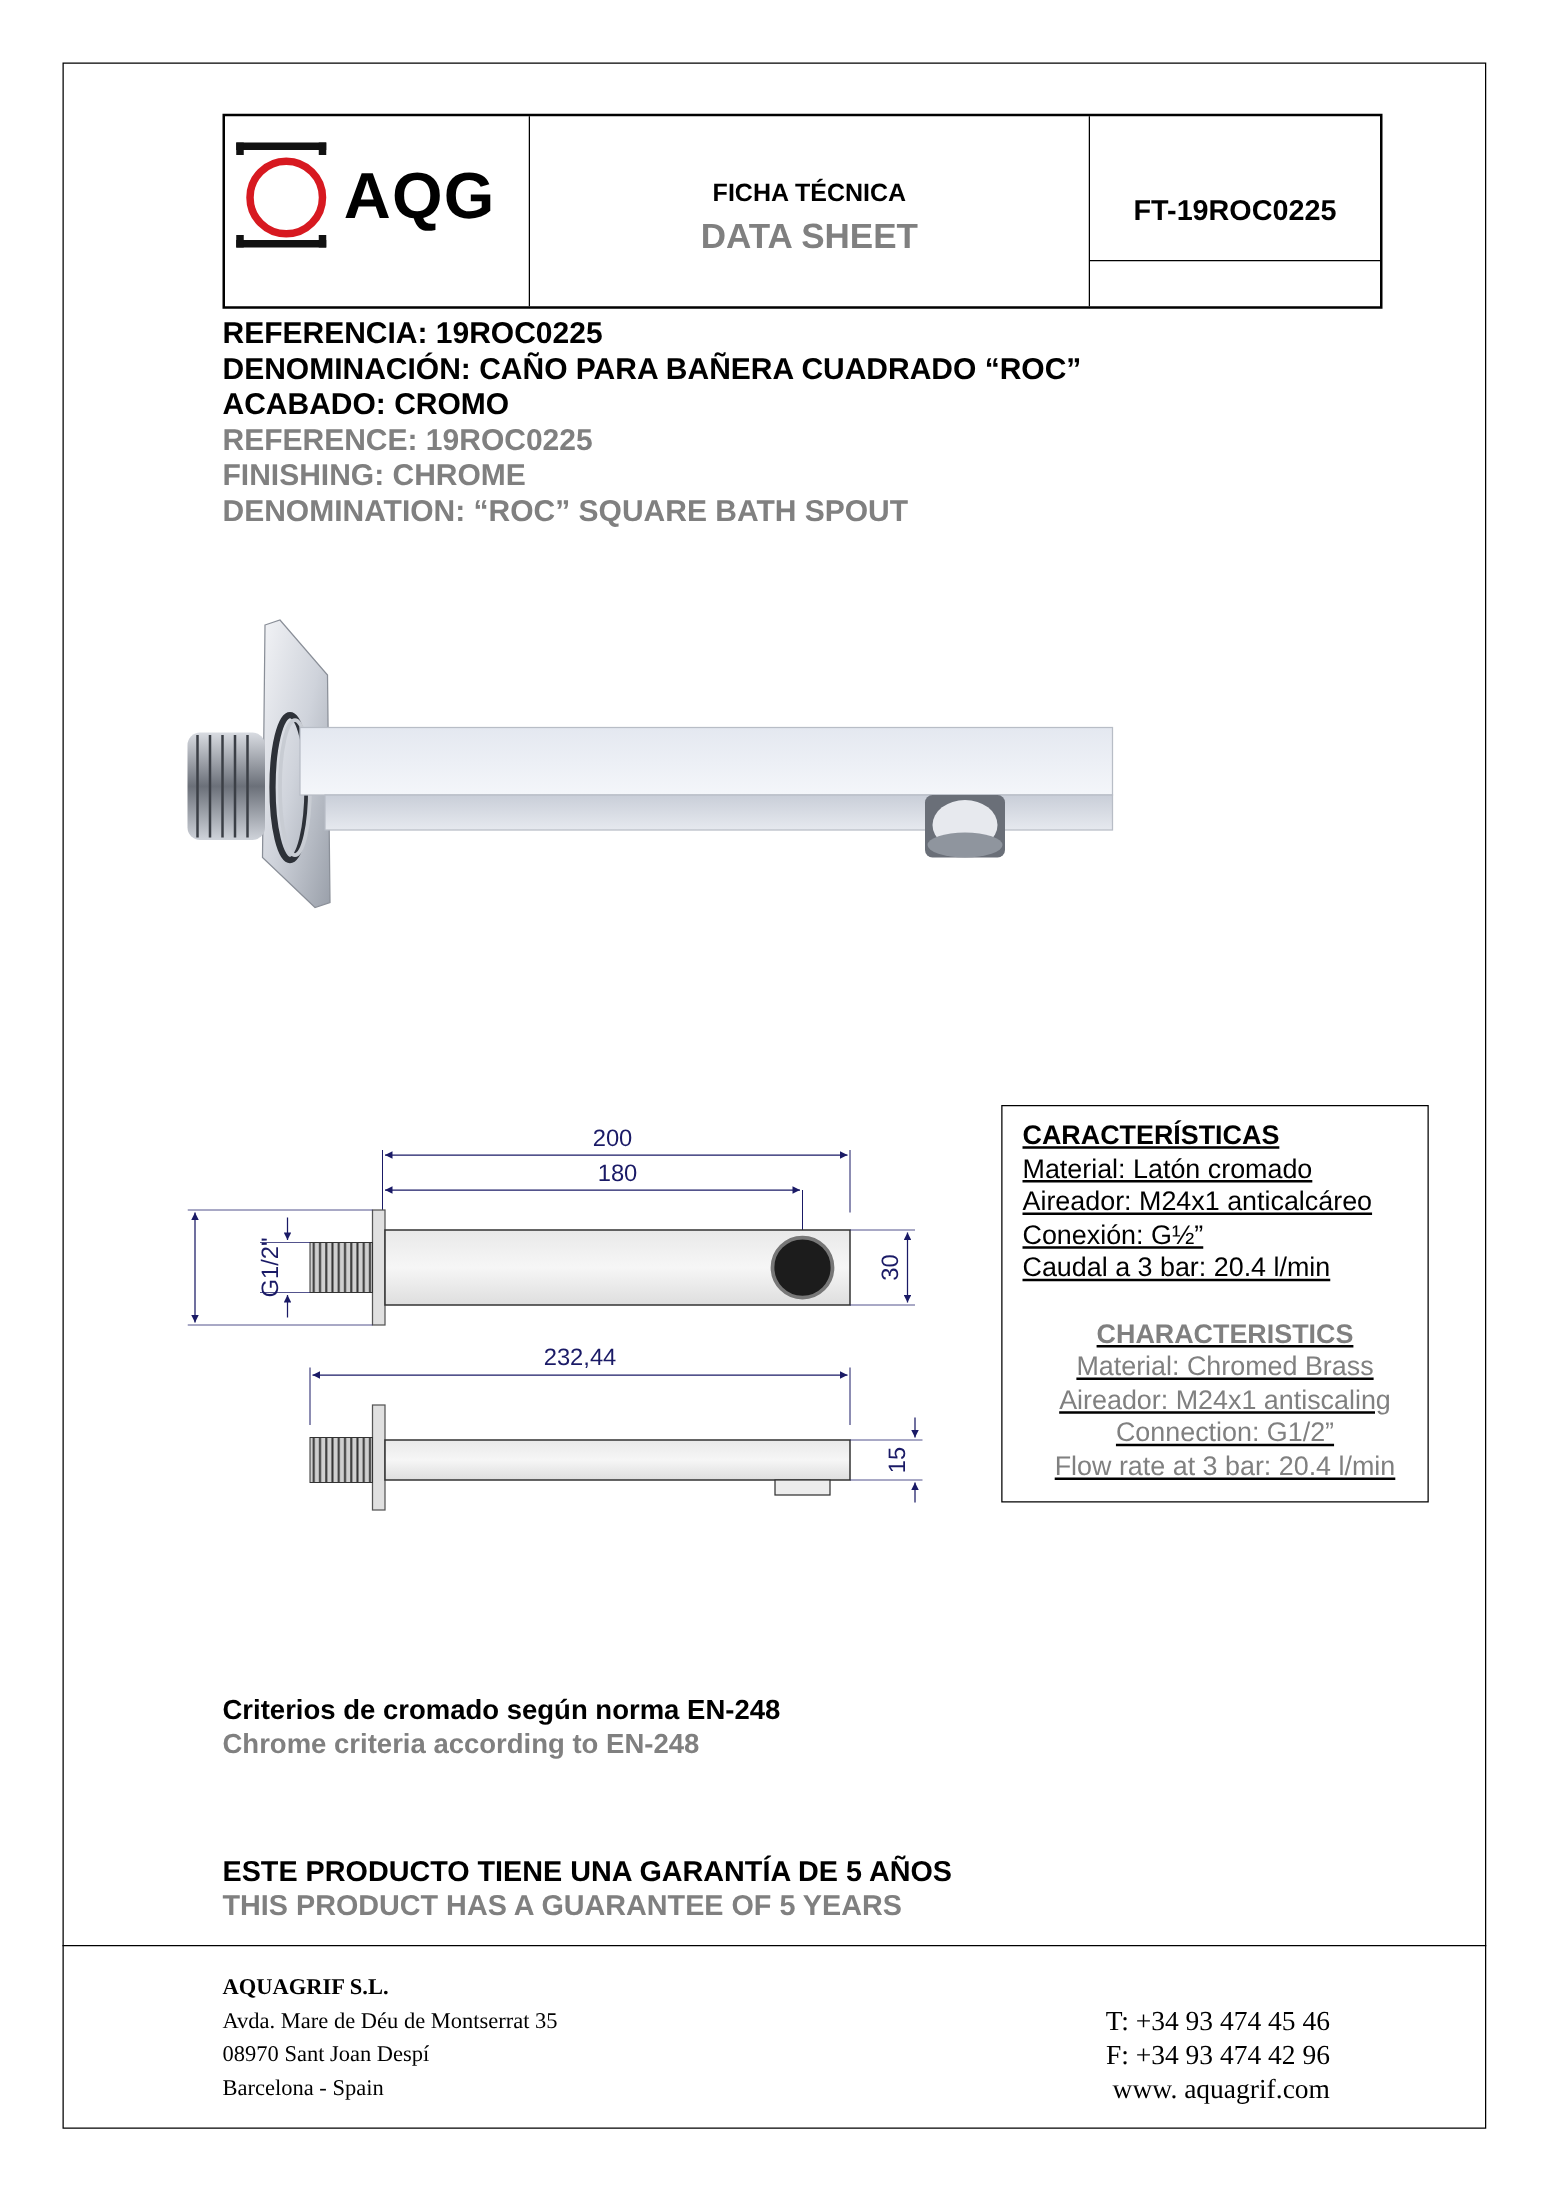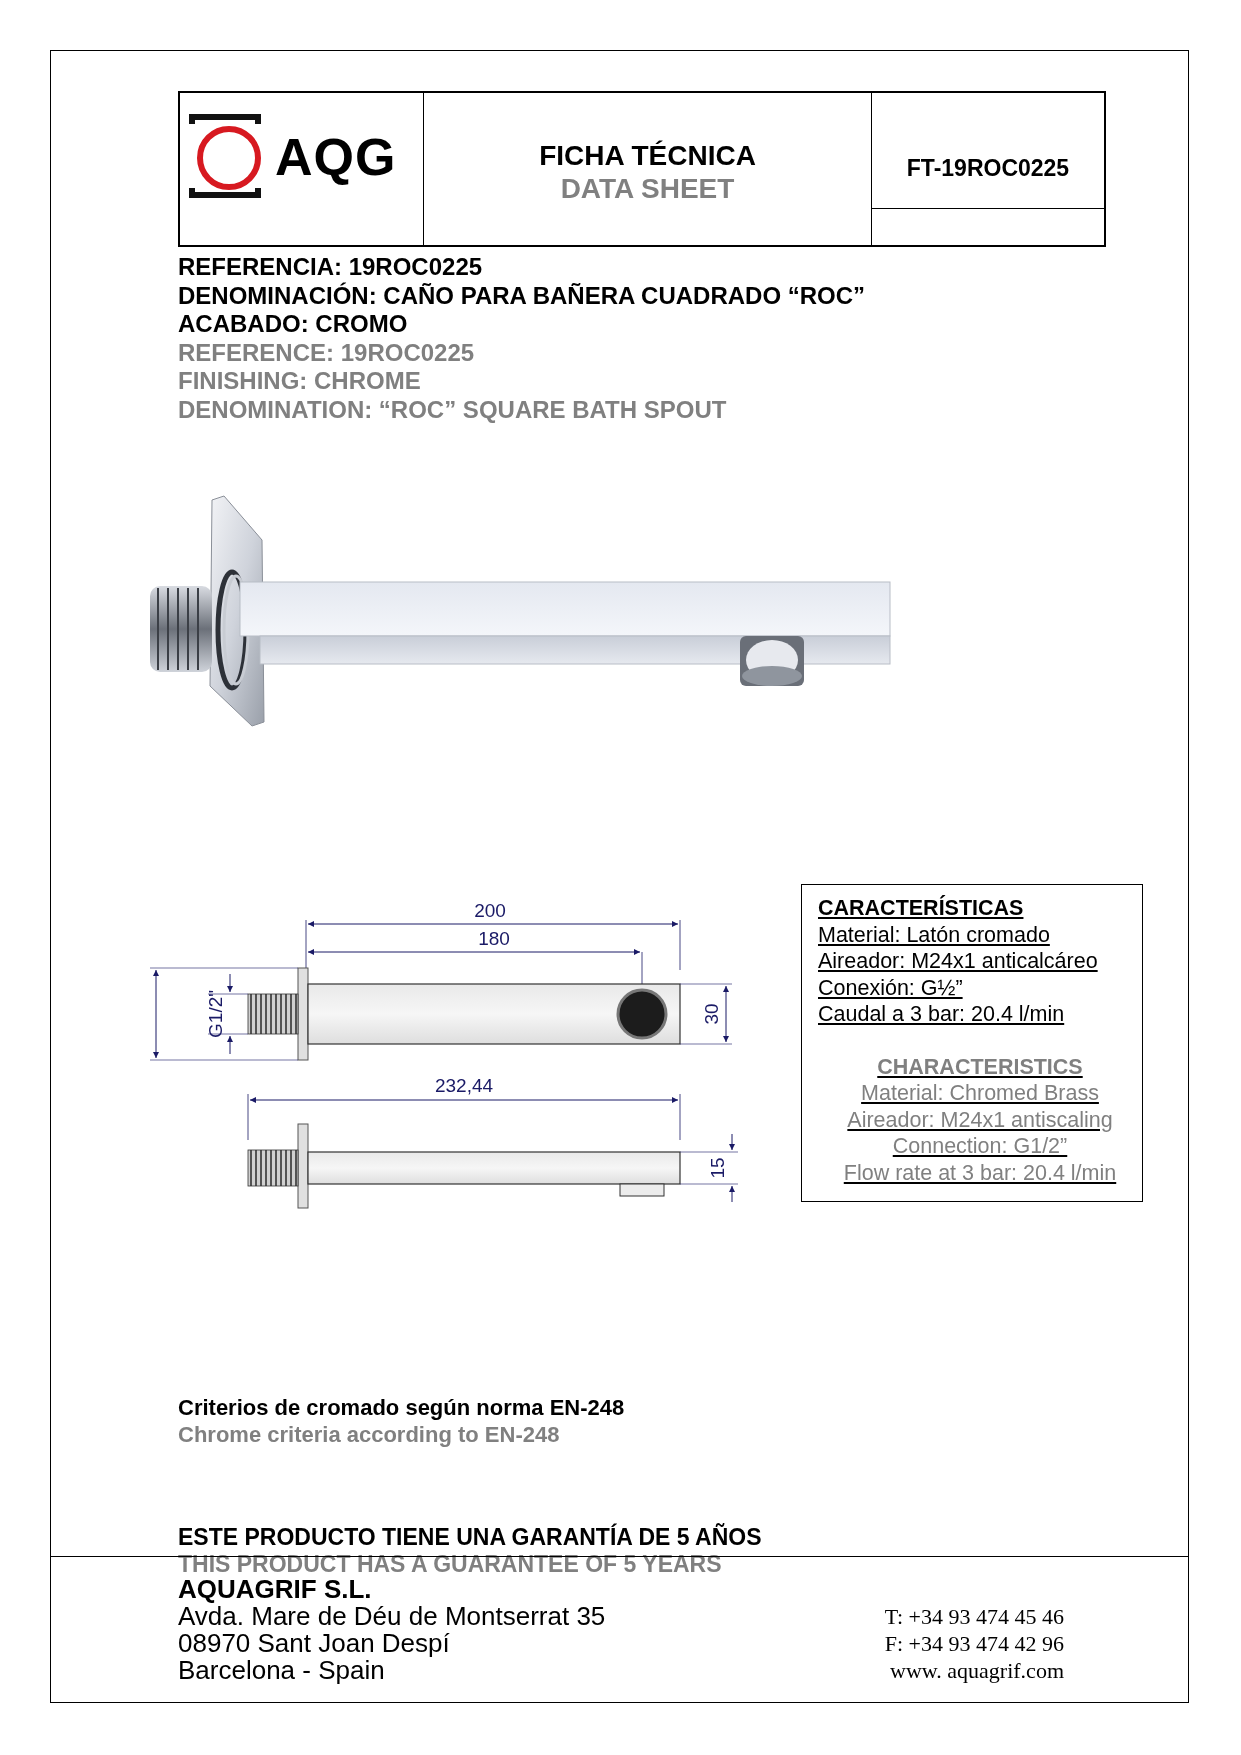--- a/index.html
+++ b/index.html
@@ -6,21 +6,21 @@
   body { width: 1241px; height: 1755px; position: relative; overflow: hidden;
          font-family: "Liberation Sans", sans-serif; color: #000; }
   .frame { position: absolute; left: 50px; top: 50px; width: 1139px; height: 1653px;
            border: 1.5px solid #000; box-sizing: border-box; }
   
   .hdr { position: absolute; left: 178px; top: 91px; width: 928px; height: 156px;
          border: 2px solid #000; box-sizing: border-box; display: flex; }
   .hdr-logo { width: 243px; border-right: 1.5px solid #000; position: relative; }
   .hdr-title { flex: 1; border-right: 1.5px solid #000; display: flex; flex-direction: column;
                align-items: center; justify-content: center; padding-top: 6px; }
-  .hdr-title .es { font-weight: bold; font-size: 28px; line-height: 33px; }
+  .hdr-title .es { font-weight: bold; font-size: 20px; line-height: 33px; }
   .hdr-title .en { font-weight: bold; font-size: 28px; line-height: 33px; color: #808080; }
   .hdr-ref { width: 232px; display: flex; flex-direction: column; justify-content: center; }
   .hdr-ref .code { height: 78px; border-bottom: 1.5px solid #000; display: flex;
                    align-items: center; justify-content: center; font-weight: bold; font-size: 23px; }
   .hdr-ref .meta { padding: 8px 0 0 10px; font-size: 15px; line-height: 18px; }
   
   .logo-bracket-top { position: absolute; left: 9px; top: 21px; width: 72px; height: 10px;
                       border-top: 6px solid #111; border-left: 6px solid #111; border-right: 6px solid #111;
                       box-sizing: border-box; }
   .logo-bracket-bot { position: absolute; left: 9px; top: 95px; width: 72px; height: 10px;
@@ -39,29 +39,29 @@
   
   .drawing { position: absolute; left: 150px; top: 890px; width: 620px; height: 330px; }
   
   .chars { position: absolute; left: 801px; top: 884px; width: 342px; height: 318px;
            border: 1.5px solid #000; box-sizing: border-box; padding: 10px 0 0 16px; text-decoration: underline; }
   .chars div { font-size: 21.5px; line-height: 26.5px; white-space: nowrap; }
   .chars .h { font-weight: bold; }
   .chars .gap { height: 26px; }
   .chars .en { color: #808080; text-align: center; }
   
-  .note { position: absolute; left: 178px; font-weight: bold; white-space: nowrap; margin-top: 40px; }
+  .note { position: absolute; left: 178px; font-weight: bold; white-space: nowrap; }
   .note .en { color: #808080; }
   .chrome-note { top: 1354px; font-size: 22px; line-height: 27px; }
   .guarantee { top: 1484px; font-size: 23px; line-height: 27px; }
   
   .footer-rule { position: absolute; left: 50px; top: 1556px; width: 1139px; height: 0;
                  border-top: 1.5px solid #000; }
-  .footer-left { position: absolute; left: 178px; top: 1576px; font-family: Liberation Sans, sans-serif;
-                 font-size: 26px; line-height: 27px; }
+  .footer-left { position: absolute; left: 178px; top: 1576px; font-family: Liberation Serif, serif;
+                 font-size: 18px; line-height: 27px; }
   .footer-left .company { font-weight: bold; }
   .footer-right { position: absolute; left: 860px; top: 1603px; width: 204px; text-align: right;
                   font-family: "Liberation Serif", serif; font-size: 22px; line-height: 27px; }
   .dim-text { font-family: "Liberation Sans", sans-serif; fill: #1a1a66; font-size: 19px; }
 </style>
 </head>
 <body>
 
 <div class="frame"></div>
 

